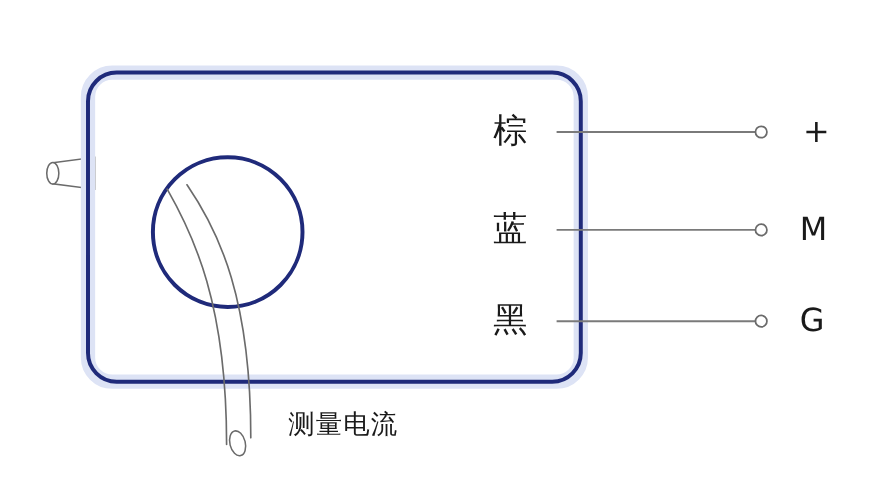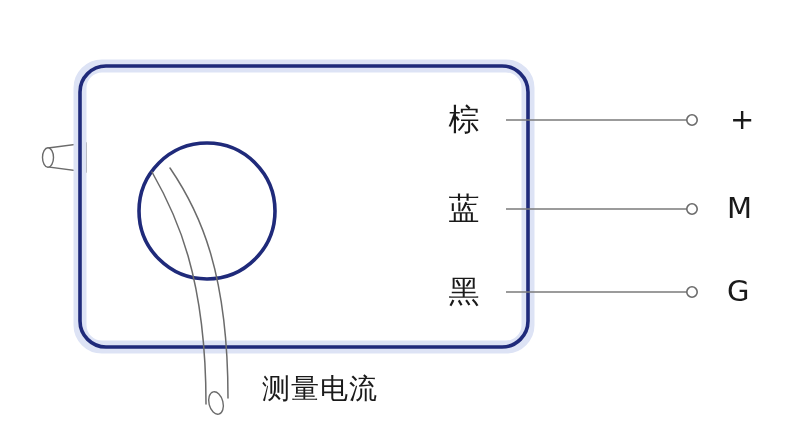--- a/index.html
+++ b/index.html
@@ -41,21 +41,21 @@
     color: #1a1a1a;
     line-height: 1;
     text-align: left;
     white-space: nowrap;
   }
   #caption-text {
     position: absolute;
     left: 262px;
     top: 370px;
     font-family: Liberation Serif, serif;
-    font-size: 28px;
+    font-size: 24px;
     color: #1a1a1a;
     letter-spacing: 1px;
     white-space: nowrap;
   }
 </style>
 </head>
 <body>
 
 <div id="diagram-root">
 

